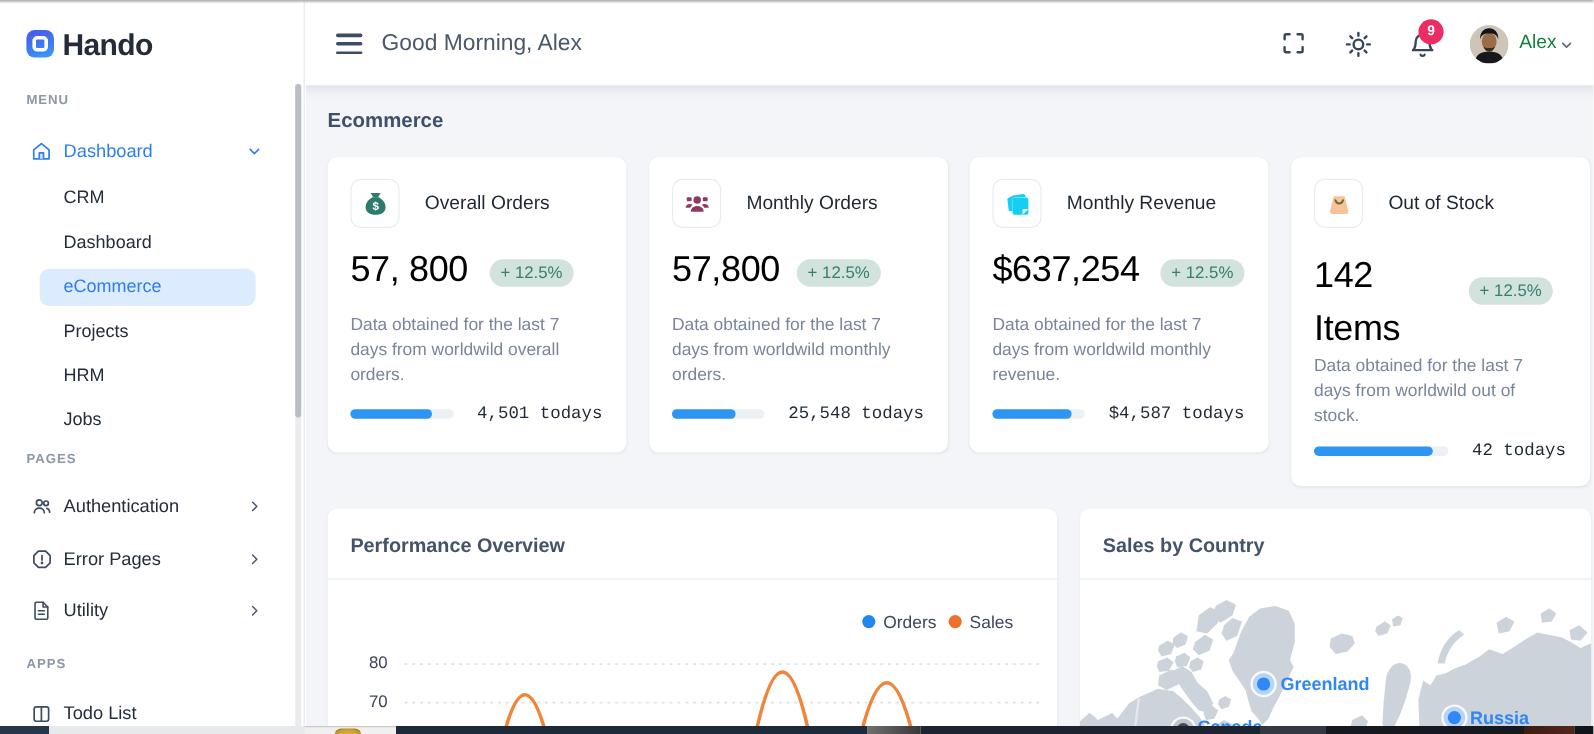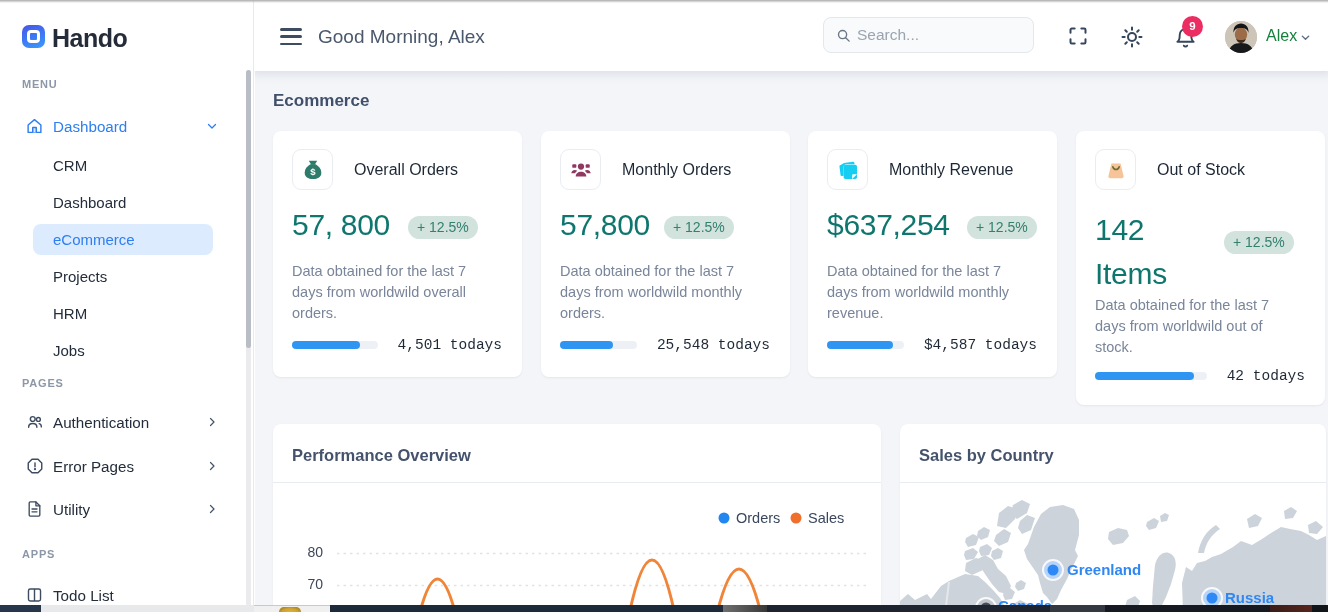--- a/index.html
+++ b/index.html
@@ -39,21 +39,21 @@
 #alex { left:1012px; top:27px; font-size:16px; color:#15803d; font-weight:500; }
 
 
 #main { left:255px; top:70px; width:1073px; height:542px; background:#f3f5f9; z-index:1; }
 #main-shadow { left:0; top:1px; width:1073px; height:14px; background:linear-gradient(rgba(90,100,120,0.055), rgba(90,100,120,0)); }
 #h-ecom { left:18px; top:21px; font-size:17px; font-weight:bold; color:#41506a; }
 .card { background:#fff; border-radius:8px; box-shadow:0 1px 2px rgba(56,65,74,0.08); }
 .icbox { position:absolute; left:19px; top:18px; width:41px; height:41px; border:1px solid #e9edf2; border-radius:9px; background:#fff; }
 .icbox svg { position:absolute; left:50%; top:50%; transform:translate(-50%,-50%); }
 .ctitle { position:absolute; left:81px; top:30px; font-size:16px; font-weight:500; color:#1e2835; }
-.cnum { position:absolute; left:19px; top:77px; font-size:30px; font-weight:normal; color:#0f766e; letter-spacing:-0.3px; }
+.cnum { position:absolute; left:19px; top:77px; font-size:30px; font-weight:normal; color:#000000; letter-spacing:-0.3px; }
 .cbadge { position:absolute; height:23px; line-height:23px; padding:0 9px; background:#d2e2dc; color:#33806f; border-radius:12px; font-size:14px; font-weight:normal; }
 .cpara { position:absolute; left:19px; top:130px; width:214px; font-size:14.5px; line-height:21px; color:#79859a; }
 .prow { position:absolute; left:19px; right:20px; height:17px; display:flex; align-items:center; }
 .ptrack { flex:1; height:8px; background:#edf1f5; border-radius:4px; margin-right:20px; position:relative; }
 .pfill { position:absolute; left:0; top:0; height:8px; background:#2e96f2; border-radius:4px; }
 .plabel { font-size:14.5px; font-weight:500; color:#1f2936; white-space:nowrap;font-family:Liberation Mono, monospace; }
 
 #card1 { left:18px; top:61px; width:249px; height:246px; }
 #card2 { left:286px; top:61px; width:249px; height:246px; }
 #card3 { left:553px; top:61px; width:249px; height:246px; }
@@ -146,27 +146,20 @@
     <div class="abs" id="sb-thumb"></div>
   </div>
 
   <div class="abs" id="topbar">
     <div class="abs" id="hamb">
         <div></div>
         <div></div>
         <div></div>
       </div>
     <div class="abs" id="greet">Good Morning, Alex</div>
-    <div class="abs" id="search">
-      <svg width="15" height="15" viewBox="0 0 24 24" fill="none" stroke="#6a7686" stroke-width="2.2" stroke-linecap="round">
-          <circle cx="10.5" cy="10.5" r="6.5"></circle>
-          <path d="M15.5 15.5 21 21"></path>
-        </svg>
-      <span class="ph">Search...</span>
-    </div>
 
     <svg class="abs" style="left:814px; top:26px;" width="20" height="20" viewBox="0 0 24 24" fill="none" stroke="#36465c" stroke-width="2.4" stroke-linecap="round">
         <path d="M3 8V4.5A1.5 1.5 0 0 1 4.5 3H8"></path>
         <path d="M16 3h3.5A1.5 1.5 0 0 1 21 4.5V8"></path>
         <path d="M21 16v3.5a1.5 1.5 0 0 1-1.5 1.5H16"></path>
         <path d="M8 21H4.5A1.5 1.5 0 0 1 3 19.5V16"></path>
       </svg>
 
     <svg class="abs" style="left:866px; top:25px;" width="24" height="24" viewBox="0 0 24 24" fill="none" stroke="#36465c" stroke-width="2" stroke-linecap="round">
         <circle cx="12" cy="12" r="4"></circle>

